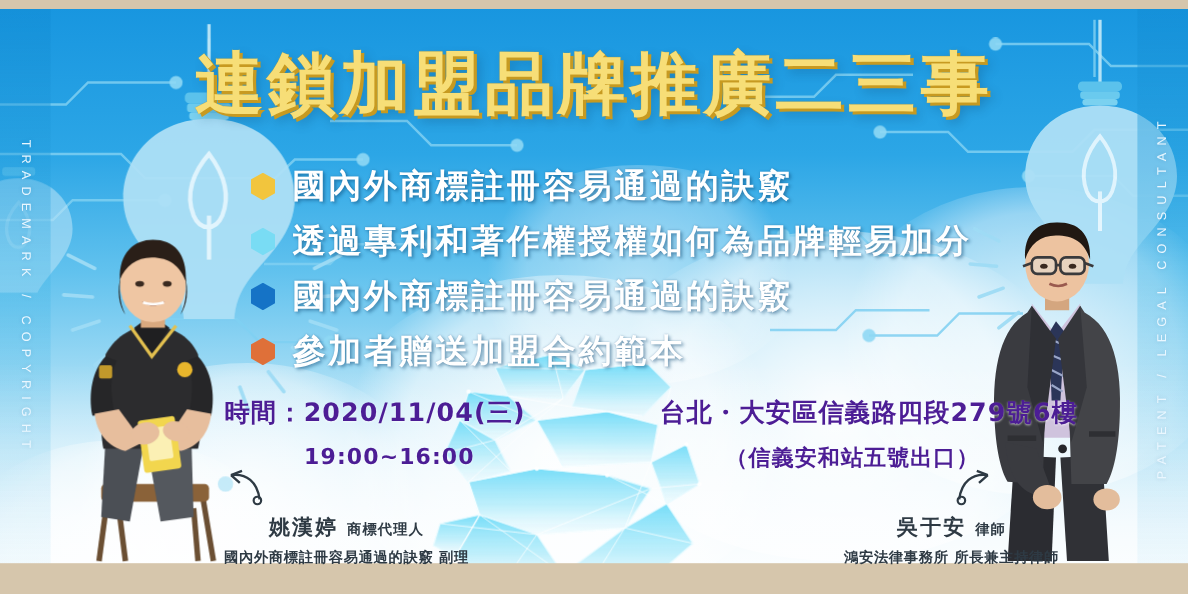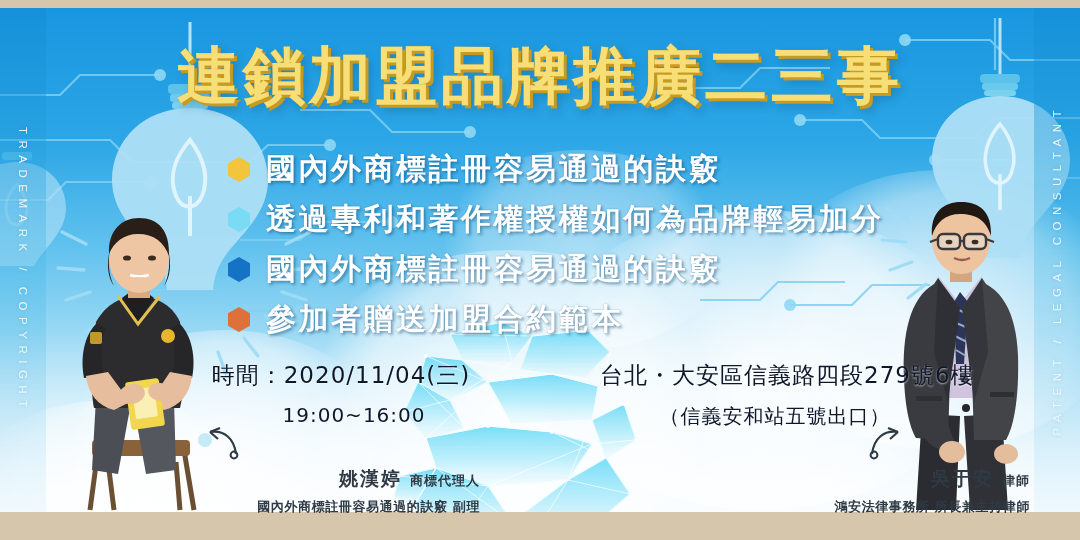--- a/index.html
+++ b/index.html
@@ -81,32 +81,32 @@
     white-space:nowrap;
   }
 
   
   .handwrap{position:absolute;left:392px;top:316px;width:250px;height:224px;opacity:.95;}
 
   
   .info{
     position:absolute;text-align:center;
     font-family:"DejaVu Sans","Liberation Sans",sans-serif;
-    color:#0f172a;font-weight:400;
+    color:#4c1d95;font-weight:700;
     text-shadow:0 1px 2px rgba(255,255,255,.65);
   }
   .info .l1{font-size:23px;letter-spacing:1px;white-space:nowrap;}
   .info .l2{font-size:20px;letter-spacing:1px;margin-top:12px;white-space:nowrap;}
   .info-time{left:176px;top:360px;width:330px;}
   .info-time .l2{margin-left:26px;}
   .info-place{left:600px;top:360px;width:350px;}
 
   
   .spk{
-    position:absolute;text-align:right;
+    position:absolute;text-align:center;
     font-family:"DejaVu Sans","Liberation Sans",sans-serif;
     color:#2E3A44;
   }
   .spk .nm{font-size:19px;font-weight:700;letter-spacing:2px;white-space:nowrap;}
   .spk .nm em{font-size:13px;font-style:normal;font-weight:700;letter-spacing:1px;margin-left:8px;}
   .spk .org{font-size:13px;font-weight:700;letter-spacing:.6px;margin-top:6px;white-space:nowrap;}
   .spk-left{left:150px;top:466px;width:330px;}
   .spk-right{left:700px;top:466px;width:330px;}
 
   .arrow{position:absolute;width:44px;height:40px;}

